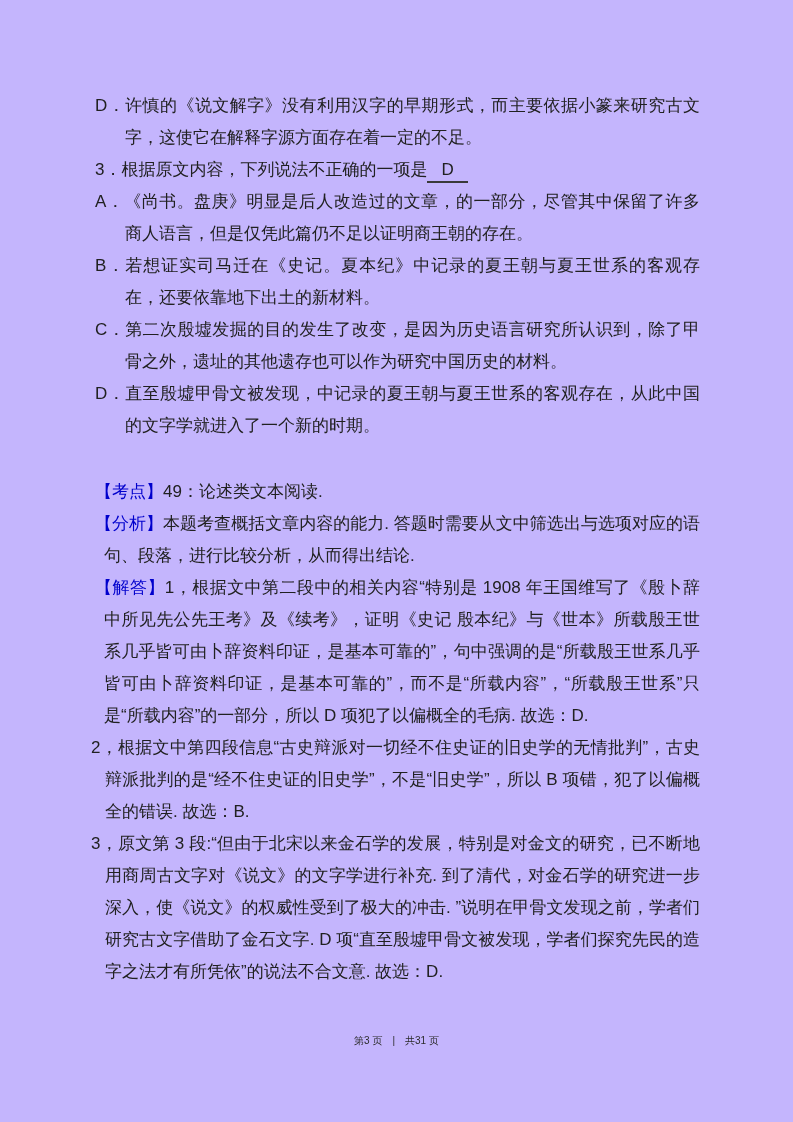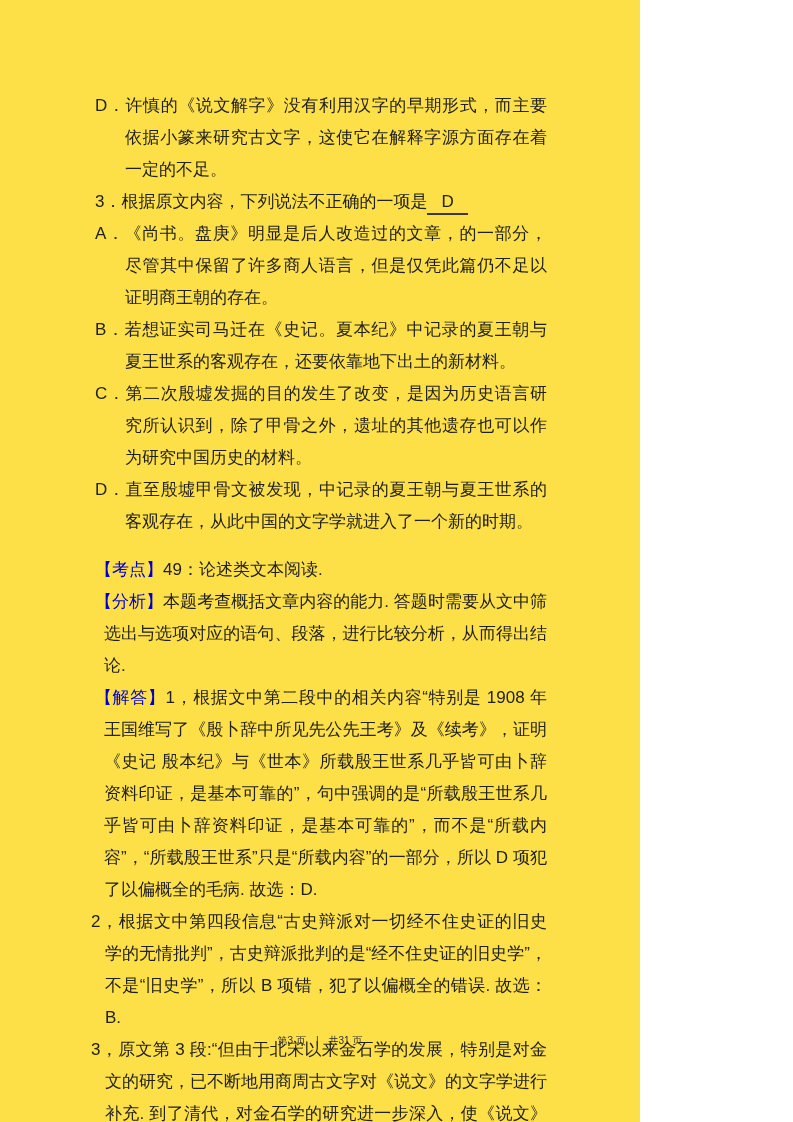--- a/index.html
+++ b/index.html
@@ -2,23 +2,23 @@
 <html><head>
 <meta charset="utf-8">
 <style>
   html, body {
     margin: 0;
     padding: 0;
     background: #ffffff;
   }
   .page {
     position: relative;
-    width: 640px;
+    width: 793px;
     height: 1122px;
-    background: #fde047;
+    background: #c4b5fd;
     font-family: "Liberation Sans", "DejaVu Sans", sans-serif;
     color: #212121;
     overflow: hidden;
   }
   .content {
     padding: 90px 93px 0 95px;
     font-size: 17px;
     line-height: 32px;
     text-align: justify;
     text-justify: inter-ideograph;
@@ -39,21 +39,21 @@
   
   .hang-num {
     margin-left: -4px;
     padding-left: 14px;
     text-indent: -14px;
   }
   .label-blue {
     color: #0000CC;
   }
   .gap-top {
-    margin-top: 16px;
+    margin-top: 34px;
   }
   .answer-blank {
     display: inline-block;
     text-indent: 0;
     padding: 0 14px;
     border-bottom: 2px solid #3a3a3a;
     line-height: 22px;
   }
   .footer {
     position: absolute;

